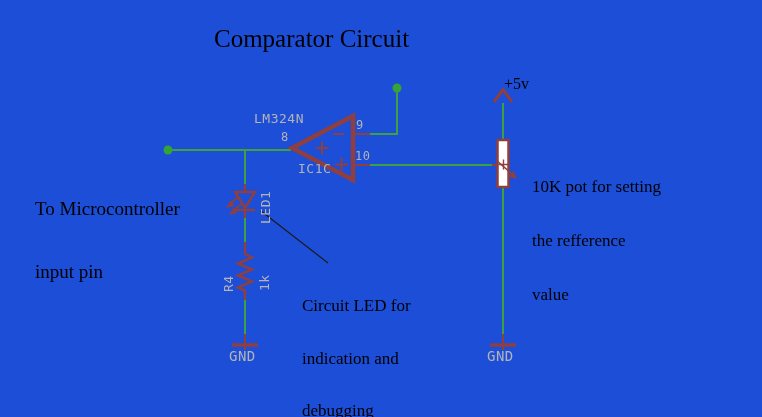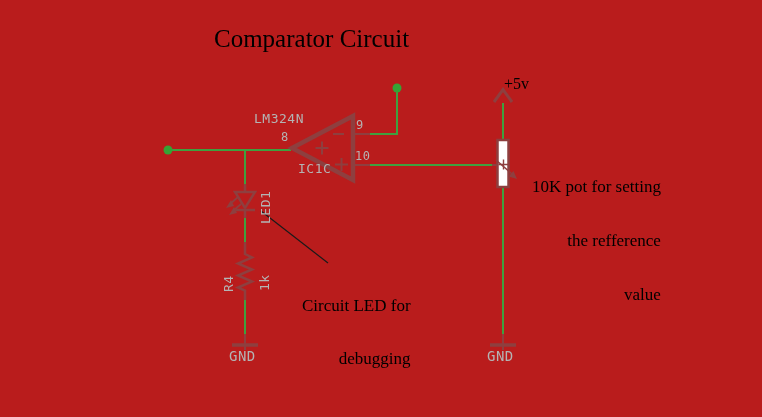--- a/index.html
+++ b/index.html
@@ -1,22 +1,21 @@
 <!DOCTYPE html>
 <html><head>
 <meta charset="utf-8">
 <style>
   html,body{margin:0;padding:0;background:#fff;}
   #canvas{
     position:relative;
     width:762px;height:417px;
-    background:#b91c1c;
+    background:#1d4ed8;
     overflow:hidden;
     font-family:"Liberation Serif", serif;
-    text-align:right;
   }
   .abs{position:absolute;white-space:pre;}
   .blacktext{color:#000000;}
   .title{font-size:25px;}
   .note{font-size:17px;line-height:17.5px;}
   .note-big{font-size:19px;line-height:21px;}
   .vcc{font-size:16px;margin-top:8px;}
   .watermark{font-size:25px;}
   .graylabel{
     font-family:"DejaVu Sans Mono", monospace;
@@ -95,23 +94,28 @@
       <path stroke-width="1.4" d="M498.5 164.5 H508.5 M503.5 159.5 V169.5"></path>
       <path stroke-width="1.4" d="M496 160 L512 174"></path>
       <polygon points="517,179 508.5,176.5 513.5,171" fill="#8e3f3f" stroke="none"></polygon>
     </g>
 
     <path d="M261 211 L328 263" stroke="#1a1a1a" stroke-width="1.2" fill="none"></path>
   </svg>
 
   <div class="abs blacktext title" style="left:214px;top:25px;">Comparator Circuit</div>
 
+  <div class="abs blacktext note-big" style="left:35px;top:156px;">
+    <div>To Microcontroller</div>
+    <div>input pin</div>
+  </div>
 
   <div class="abs blacktext note" style="left:302px;top:262px;">
     <div>Circuit LED for</div>
+    <div>indication and</div>
     <div>debugging</div>
   </div>
 
   <div class="abs blacktext note" style="left:532px;top:142px;line-height:18px;">
     <div>10K pot for setting</div>
     <div>the refference</div>
     <div>value</div>
   </div>
 
   <div class="abs blacktext vcc" style="left:504px;top:67px;">+5v</div>

